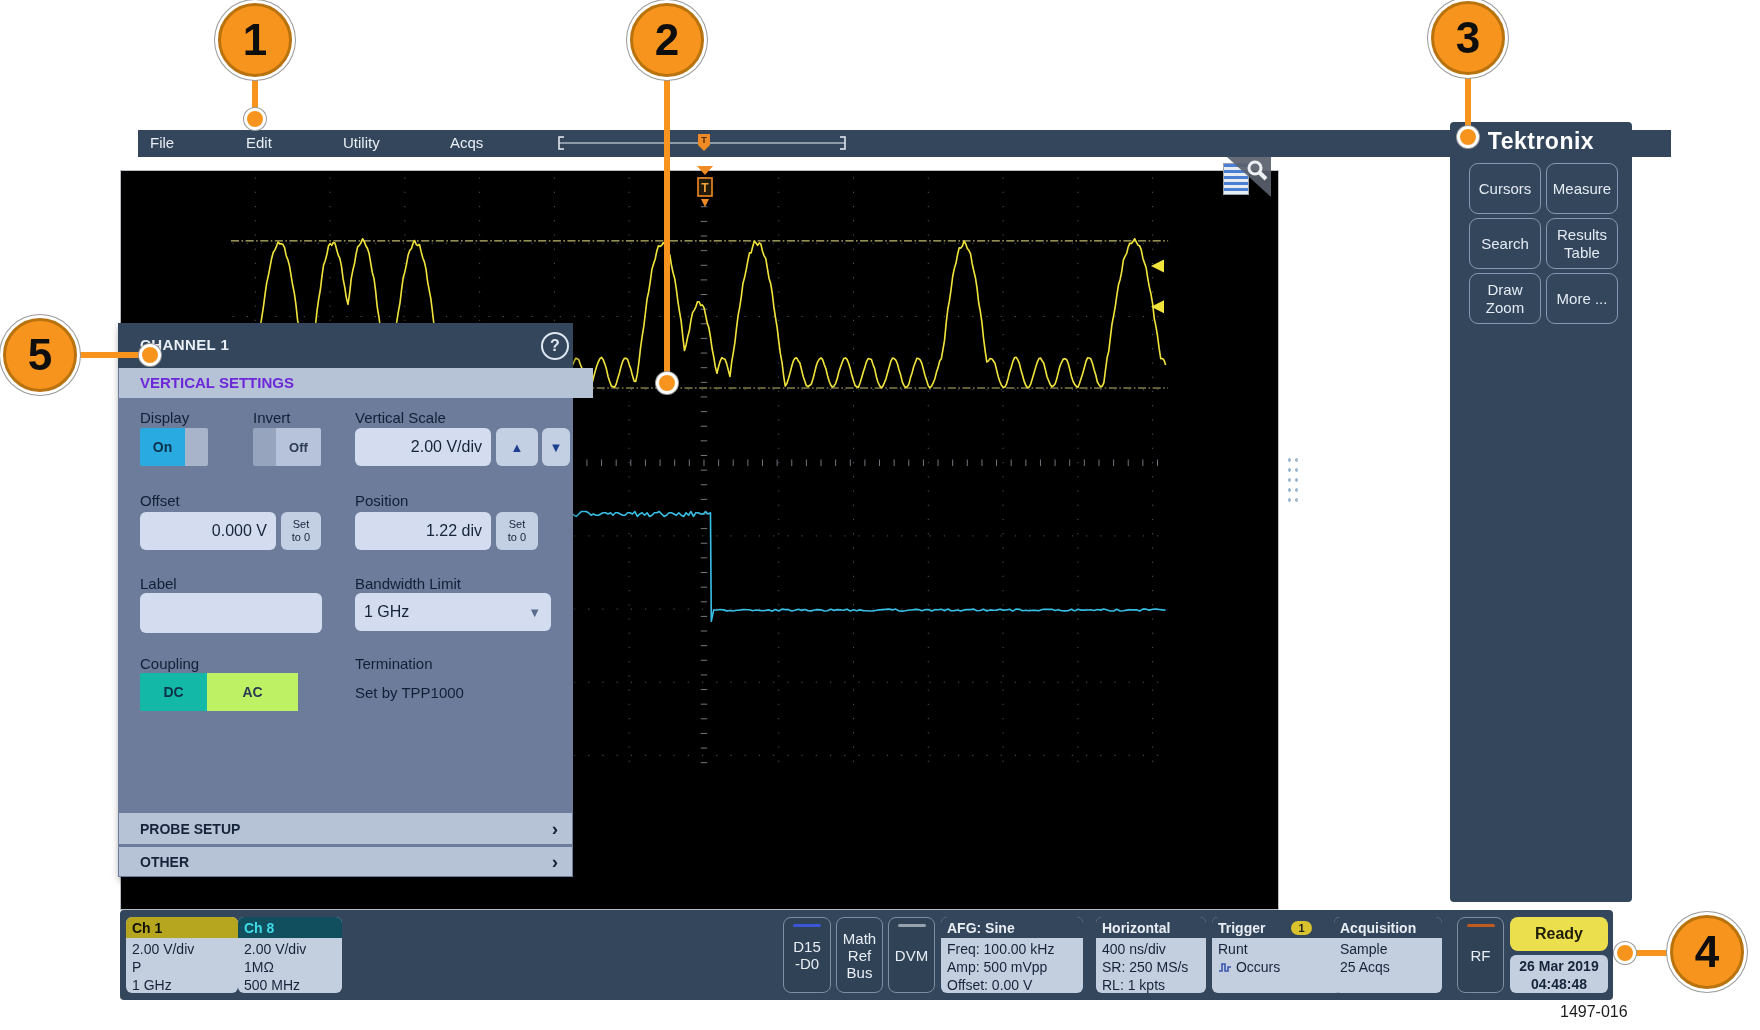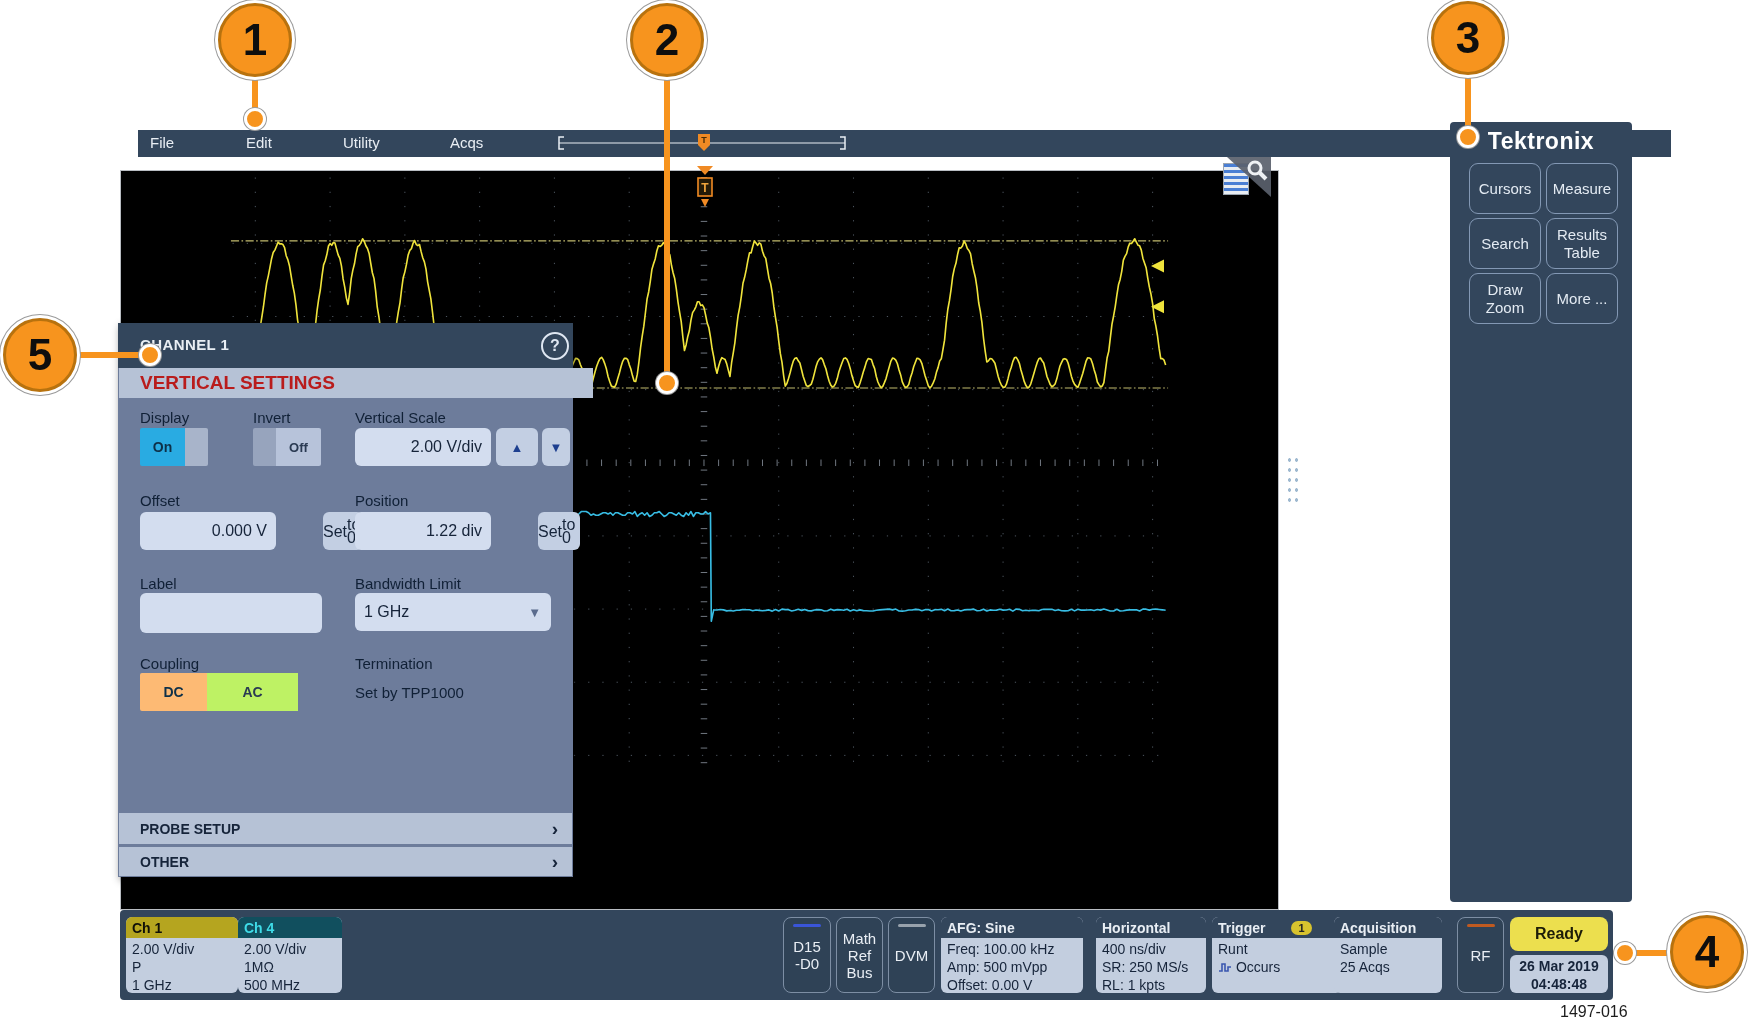--- a/index.html
+++ b/index.html
@@ -22,27 +22,27 @@
           background-image:radial-gradient(circle,#9fb9d0 1.6px,transparent 1.9px);background-size:7px 10px;}
   
   .trigflag{position:absolute;left:694px;top:161px;z-index:5;}
   
   .dialog{position:absolute;left:118px;top:323px;width:455px;height:554px;background:#6d7c9b;z-index:10;
           box-shadow:2px 3px 8px rgba(0,0,0,.45);}
   .dlg-header{position:absolute;left:0;top:0;width:100%;height:45px;background:#33465c;}
   .dlg-title{position:absolute;left:22px;top:13px;font-size:15px;font-weight:bold;color:#e9eef4;letter-spacing:.4px;}
   .helpico{position:absolute;left:423px;top:9px;width:24px;height:24px;border:2px solid #dfe7f2;border-radius:50%;
            color:#dfe7f2;font-size:16px;font-weight:bold;text-align:center;line-height:24px;}
-  .dlg-section{position:absolute;left:1px;width:453px;background:#b6c2d6;color:#b91c1c;
-               font-weight:bold;font-size:19px;}
+  .dlg-section{position:absolute;left:1px;width:453px;background:#b6c2d6;color:#6d28d9;
+               font-weight:bold;font-size:15px;}
   .dlg-label{position:absolute;font-size:15px;color:#102036;}
   .field{position:absolute;background:#d3ddef;border-radius:6px;height:38px;font-size:16px;color:#16243a;
          display:flex;align-items:center;justify-content:flex-end;padding-right:9px;box-sizing:border-box;}
-  .smallbtn{position:absolute;background:#c3cfe3;border-radius:6px;height:38px;display:flex;flex-direction:row;
-            align-items:center;justify-content:center;font-size:16px;color:#16243a;line-height:13px;margin-left:42px;}
+  .smallbtn{position:absolute;background:#c3cfe3;border-radius:6px;height:38px;display:flex;flex-direction:column;
+            align-items:center;justify-content:center;font-size:11px;color:#16243a;line-height:13px;}
   .arrbtn{position:absolute;background:#c3cfe3;border-radius:6px;height:38px;display:flex;align-items:center;
           justify-content:center;color:#1d3f8f;font-size:13px;}
   .toggle{position:absolute;height:38px;display:flex;border-radius:2px;overflow:hidden;}
   .tseg{display:flex;align-items:center;justify-content:center;font-size:14px;font-weight:bold;}
   .row-expand{position:absolute;left:1px;width:453px;background:#b6c2d6;color:#16243a;font-weight:bold;
               font-size:14px;display:flex;align-items:center;padding-left:21px;box-sizing:border-box;}
   .chev{position:absolute;right:14px;font-size:19px;font-weight:bold;color:#16243a;}
   
   .rightpanel{position:absolute;left:1450px;top:122px;width:182px;height:780px;background:#33465c;border-radius:4px;}
   .tek{position:absolute;left:0;top:6px;width:100%;text-align:center;color:#fff;font-size:23px;font-weight:bold;
@@ -296,21 +296,21 @@
     <div class="field" style="left:22px;top:270px;width:182px;height:40px;justify-content:flex-start;padding-left:9px"></div>
 
     <span class="dlg-label" style="left:237px;top:252px">Bandwidth Limit</span>
     <div class="field" style="left:237px;top:270px;width:196px;justify-content:flex-start;padding-left:9px">
       <span>1 GHz</span>
       <span style="position:absolute;right:10px;color:#5b6c8e;font-size:13px">▼</span>
     </div>
 
     <span class="dlg-label" style="left:22px;top:332px">Coupling</span>
     <div class="toggle" style="left:22px;top:350px;width:182px">
-      <div class="tseg" style="width:67px;background:#fdba74;color:#0e3048">DC</div>
+      <div class="tseg" style="width:67px;background:#14b8a6;color:#0e3048">DC</div>
       <div class="tseg" style="width:91px;background:#bef264;color:#2a3a52">AC</div>
     </div>
 
     <span class="dlg-label" style="left:237px;top:332px">Termination</span>
     <span class="dlg-label" style="left:237px;top:361px">Set by TPP1000</span>
 
     <div class="row-expand" style="top:490px;height:31px">
       <span>PROBE SETUP</span>
       <span class="chev">›</span>
     </div>
@@ -347,21 +347,21 @@
   <div class="bottombar">
     <div class="badge" style="left:6px;width:112px">
       <div class="hd" style="background:#b5a51f;color:#101008">Ch 1</div>
       <div class="bd">
         <div>2.00 V/div</div>
           <div>P</div>
           <div>1 GHz</div>
       </div>
     </div>
     <div class="badge" style="left:118px;width:104px">
-      <div class="hd" style="background:#114f5e;color:#3fdce8">Ch 4</div>
+      <div class="hd" style="background:#114f5e;color:#3fdce8">Ch 8</div>
       <div class="bd">
         <div>2.00 V/div</div>
           <div>1MΩ</div>
           <div>500 MHz</div>
       </div>
     </div>
     <div class="darkbadge" style="left:663px;width:48px">
       <div class="cline" style="background:#3a55d8"></div>
       <span>D15</span>
         <span>-D0</span>

